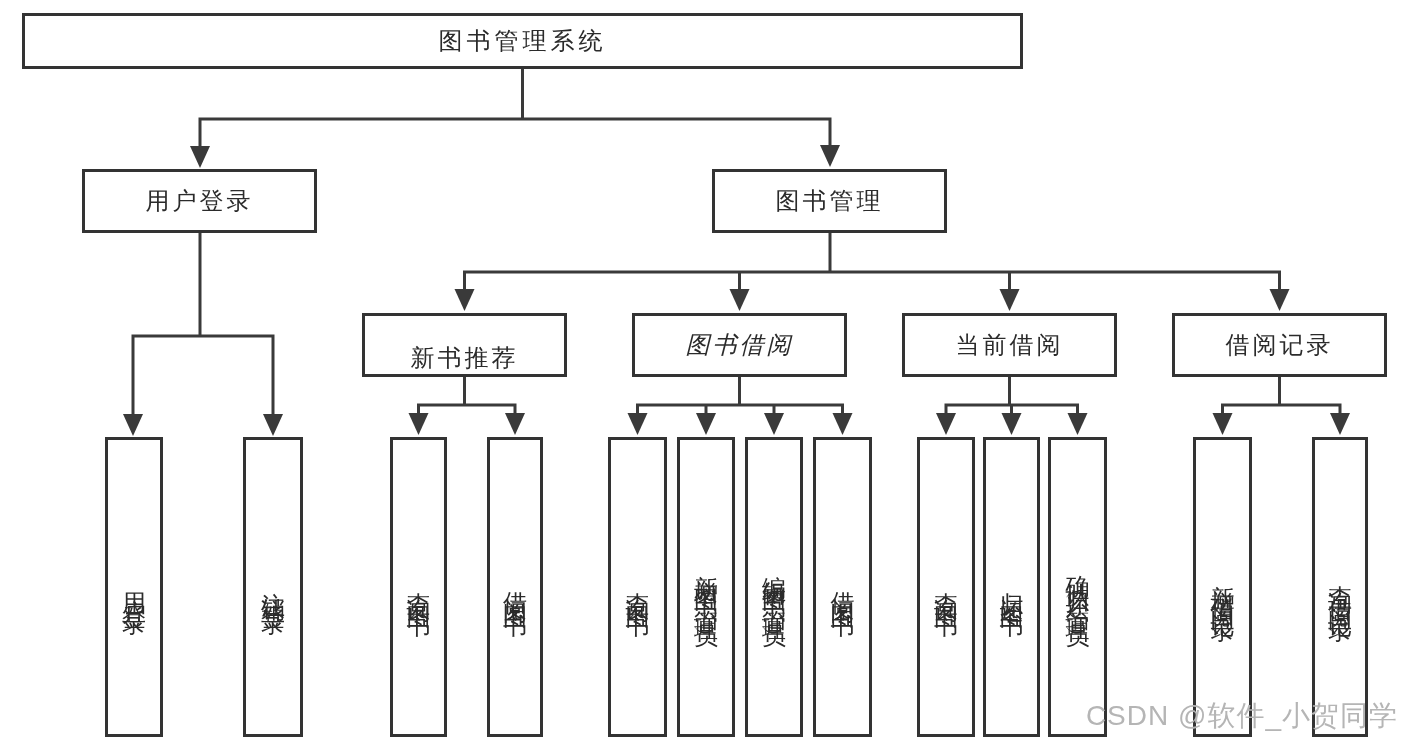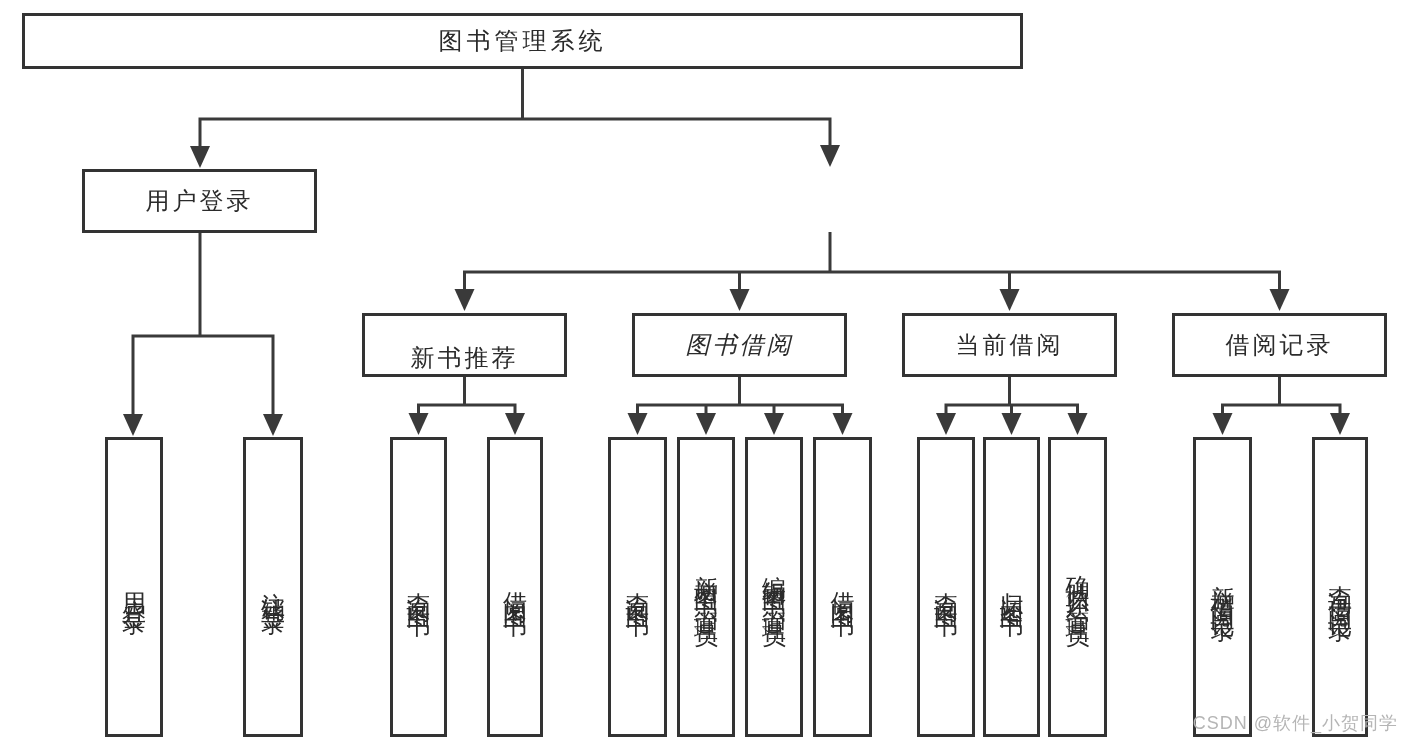--- a/index.html
+++ b/index.html
@@ -39,21 +39,21 @@
     text-orientation: mixed;
     font-size: 24px;
     letter-spacing: 7px;
     line-height: 1;
     color: #2b2b2b;
   }
   .watermark {
     position: absolute;
     right: 7px;
     bottom: 12px;
-    font-size: 18px;
+    font-size: 28px;
     letter-spacing: 1px;
     color: #b5b5b5;
     white-space: nowrap;
     z-index: 5;
   }
 </style>
 </head>
 <body>
 
 <div class="stage">
@@ -110,20 +110,23 @@
     </g>
   </svg>
 
   <div class="node h-node root-node" style="left:22px; top:13px; width:1001px; height:56px;">
     <span>图书管理系统</span>
   </div>
 
   <div class="node h-node" style="left:82px; top:169px; width:235px; height:64px;">
     <span>用户登录</span>
   </div>
+  <div class="node h-node" style="left:712px; top:169px; width:235px; height:64px;">
+    <span>图书管理</span>
+  </div>
 
   <div class="node h-node" style="left:362px; top:313px; width:205px; height:64px;align-items:flex-end;">
     <span>新书推荐</span>
   </div>
   <div class="node h-node" style="left:632px; top:313px; width:215px; height:64px;font-style:italic;">
     <span>图书借阅</span>
   </div>
   <div class="node h-node" style="left:1172px; top:313px; width:215px; height:64px;">
     <span>借阅记录</span>
   </div>

